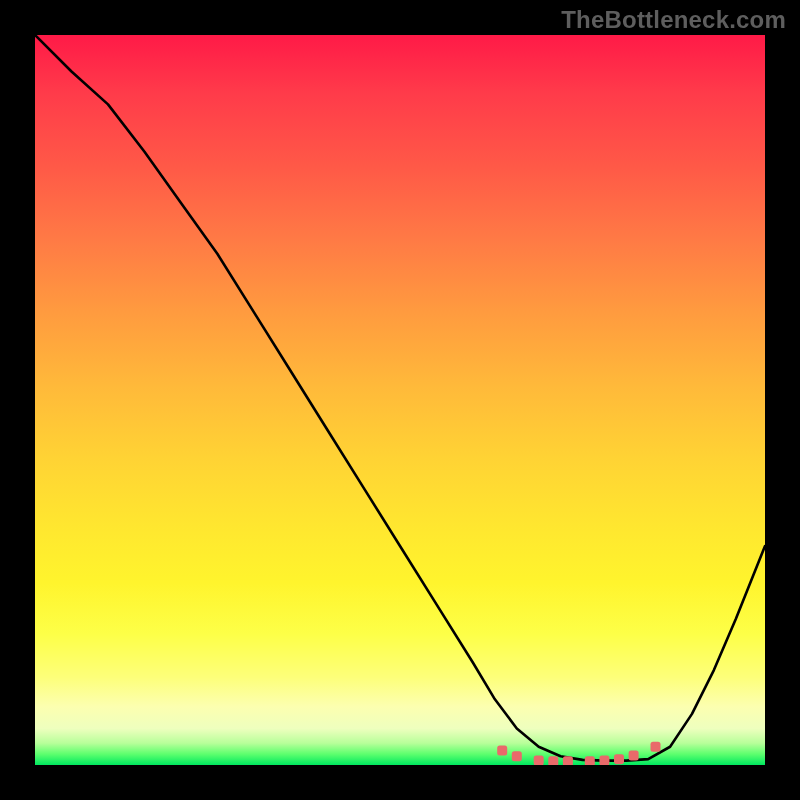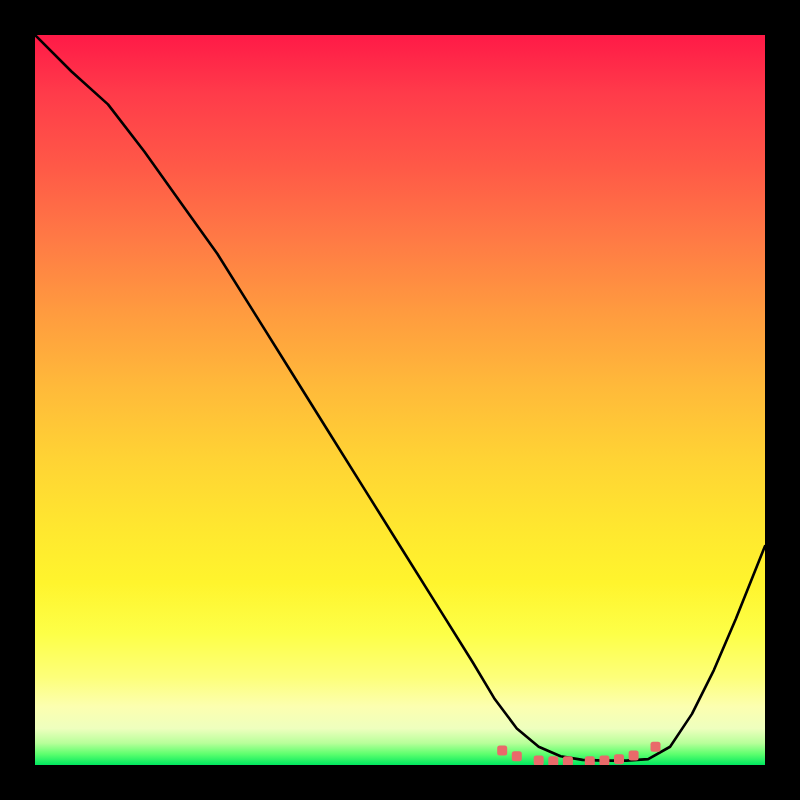--- a/index.html
+++ b/index.html
@@ -54,20 +54,21 @@
   svg.curve {
     position: absolute;
     left: 0; top: 0;
     width: 730px; height: 730px;
   }
 </style>
 </head>
 <body>
 
 <div class="frame">
+  <div class="watermark">TheBottleneck.com</div>
 
   <div class="plot">
     <div class="gradient"></div>
     <svg class="curve" viewBox="0 0 730 730" preserveAspectRatio="none">
       <path id="main-curve" fill="none" stroke="#000" stroke-width="2.6" stroke-linecap="round" stroke-linejoin="round" d="M0.00 0.00 L36.50 36.50 L73.00 69.35 L109.50 116.80 L146.00 167.90 L182.50 219.00 L219.00 277.40 L255.50 335.80 L292.00 394.20 L328.50 452.60 L365.00 511.00 L401.50 569.40 L438.00 627.80 L459.90 664.30 L481.80 693.50 L503.70 711.75 L525.60 721.24 L547.50 724.89 L569.40 725.62 L591.30 725.62 L613.20 724.16 L635.10 711.75 L657.00 678.90 L678.90 635.10 L700.80 584.00 L730.00 511.00"></path>
       <g id="markers">
           <rect x="462.20" y="710.40" width="10" height="10" rx="2.5" fill="#e96a6a"></rect>
           <rect x="476.80" y="716.24" width="10" height="10" rx="2.5" fill="#e96a6a"></rect>
           <rect x="498.70" y="720.62" width="10" height="10" rx="2.5" fill="#e96a6a"></rect>
           <rect x="513.30" y="721.35" width="10" height="10" rx="2.5" fill="#e96a6a"></rect>

